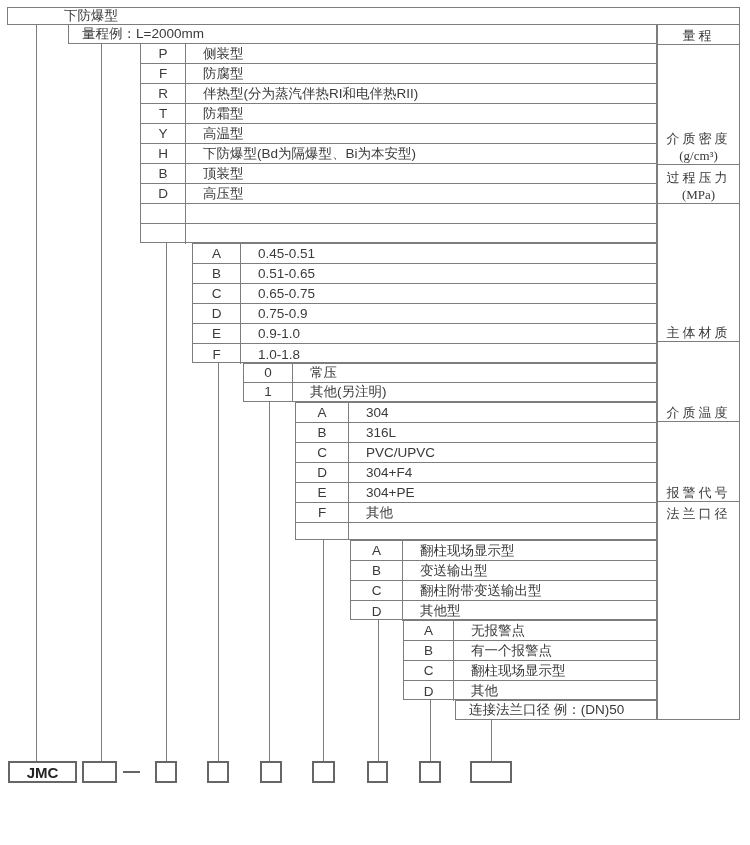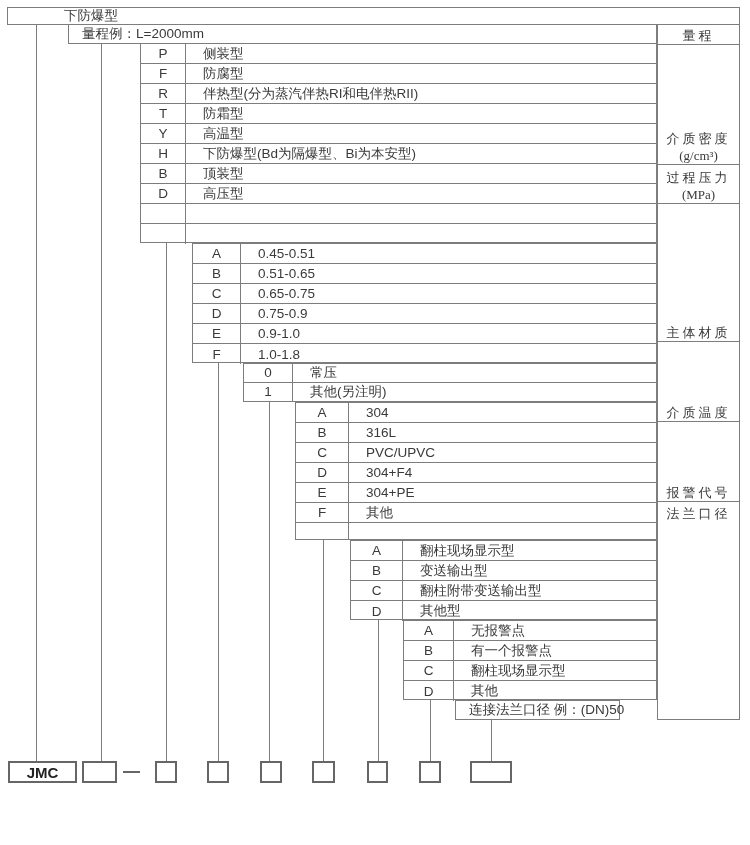--- a/index.html
+++ b/index.html
@@ -39,21 +39,21 @@
   .s-pressure{left:243px;top:363px;width:414px;height:39px;}
   .s-pressure .trow{height:18.5px;}
   .s-pressure .code{width:49px;}
   .s-material{left:295px;top:402px;width:362px;height:138px;}
   .s-material .code{width:53px;}
   .s-material .trow.short{height:17px;}
   .s-display {left:350px;top:540px;width:307px;height:80px;}
   .s-display .code{width:52px;}
   .s-alarm   {left:403px;top:620px;width:254px;height:80px;}
   .s-alarm .code{width:50px;}
-  .s-flange  {left:455px;top:700px;width:165px;height:20px;display:flex;align-items:center;padding-left:13px;white-space:nowrap;}
+  .s-flange  {left:455px;top:700px;width:202px;height:20px;display:flex;align-items:center;padding-left:13px;white-space:nowrap;}
   
   .vline{position:absolute;width:1px;background:var(--line);}
   .v1{left:36px; top:24px; height:738px;}
   .v2{left:101px;top:44px; height:718px;}
   .v3{left:166px;top:243px;height:519px;}
   .v4{left:218px;top:363px;height:399px;}
   .v5{left:269px;top:402px;height:360px;}
   .v6{left:323px;top:540px;height:222px;}
   .v7{left:378px;top:620px;height:142px;}
   .v8{left:430px;top:700px;height:62px;}

